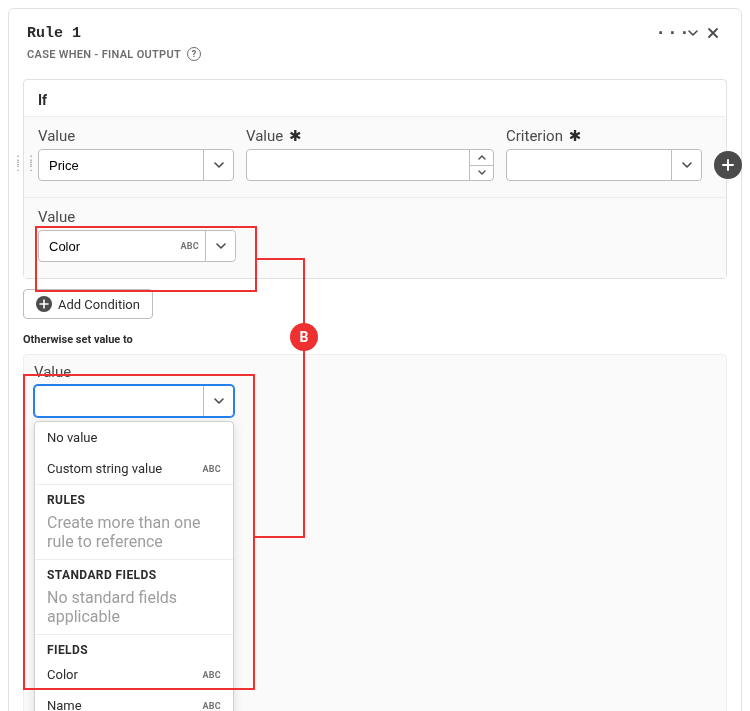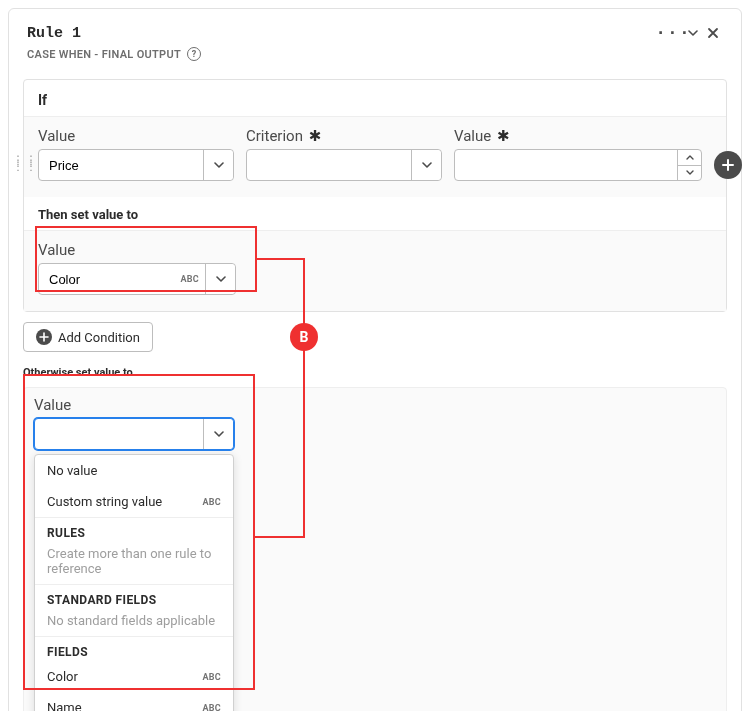--- a/index.html
+++ b/index.html
@@ -103,21 +103,21 @@
     .dropdown {
       background:#fff; border:1px solid #d0d0d0; border-radius:4px;
       box-shadow: 0 2px 10px rgba(0,0,0,0.12);
       width: 200px;
       margin-top:0;
       overflow:hidden;
     }
     .dd-item { padding:8px 12px; font-size:13px; display:flex; align-items:center; justify-content:space-between;}
     .dd-item .tt { font-size:9px; font-weight:700; color:#747474; letter-spacing:0.3px;}
     .dd-section { padding:8px 12px 2px; font-size:12px; font-weight:700; letter-spacing:0.4px; border-top:1px solid #eee;}
-    .dd-hint { padding:4px 12px 8px; font-size:13px; color:#9e9e9e;}
+    .dd-hint { padding:4px 12px 8px; font-size:16px; color:#9e9e9e;}
     svg { display:block;}
   </style>
 </head>
 <body>
 
 <div class="panel wrap-overlay">
 
   <div class="panel-header">
     <div class="panel-title">Rule 1</div>
     <div class="hicon" style="font-size:18px;font-weight:700;letter-spacing:1px;">···</div>
@@ -139,32 +139,20 @@
 
   <div class="card">
     <div class="if-head">If</div>
     <div class="ifrow">
       <div class="drag-handle">⋮⋮<br>⋮⋮</div>
 
       <div class="fld" style="width:196px;">
         <div class="flabel">Value</div>
         <div class="combo combo-wrap">
           <input class="combo-text" value="Price" style="">
-          <div class="combo-btn">
-            <svg class="chev" viewBox="0 0 10 10">
-                <path d="M1 3 L5 7 L9 3" stroke="#4b4b4b" stroke-width="1.6" fill="none" stroke-linecap="round" stroke-linejoin="round"></path>
-              </svg>
-          </div>
-        </div>
-      </div>
-
-      <div class="fld" style="width:196px;">
-        <div class="flabel"><span>Criterion</span><span class="req"> ✱</span></div>
-        <div class="combo">
-          <input class="combo-text" value="" style="">
           <div class="combo-btn">
             <svg class="chev" viewBox="0 0 10 10">
                 <path d="M1 3 L5 7 L9 3" stroke="#4b4b4b" stroke-width="1.6" fill="none" stroke-linecap="round" stroke-linejoin="round"></path>
               </svg>
           </div>
         </div>
       </div>
 
       <div class="fld" style="flex:1;">
         <div class="flabel"><span>Value</span><span class="req"> ✱</span></div>
@@ -178,28 +166,39 @@
               </span>
             <span>
                 <svg width="8" height="5" viewBox="0 0 8 5">
                   <path d="M1 1 L4 4 L7 1" stroke="#4b4b4b" stroke-width="1.4" fill="none" stroke-linecap="round" stroke-linejoin="round"></path>
                 </svg>
               </span>
           </div>
         </div>
       </div>
 
+      <div class="fld" style="width:196px;">
+        <div class="flabel"><span>Criterion</span><span class="req"> ✱</span></div>
+        <div class="combo">
+          <input class="combo-text" value="" style="">
+          <div class="combo-btn">
+            <svg class="chev" viewBox="0 0 10 10">
+                <path d="M1 3 L5 7 L9 3" stroke="#4b4b4b" stroke-width="1.6" fill="none" stroke-linecap="round" stroke-linejoin="round"></path>
+              </svg>
+          </div>
+        </div>
+      </div>
+
       <div class="circle-btn">
         <svg width="14" height="14" viewBox="0 0 14 14">
             <path d="M7 2 V12 M2 7 H12" stroke="#fff" stroke-width="2" stroke-linecap="round"></path>
           </svg>
       </div>
     </div>
 
-    <div class="then-head">Then set value to</div>
     <div class="thenrow">
       <div class="fld" style="width:198px;">
         <div class="flabel">Value</div>
         <div class="combo combo-wrap">
           <input class="combo-text" value="Color" style="">
           <span class="type-tag">ABC</span>
           <div class="combo-btn">
             <svg class="chev" viewBox="0 0 10 10">
                 <path d="M1 3 L5 7 L9 3" stroke="#4b4b4b" stroke-width="1.6" fill="none" stroke-linecap="round" stroke-linejoin="round"></path>
               </svg>

